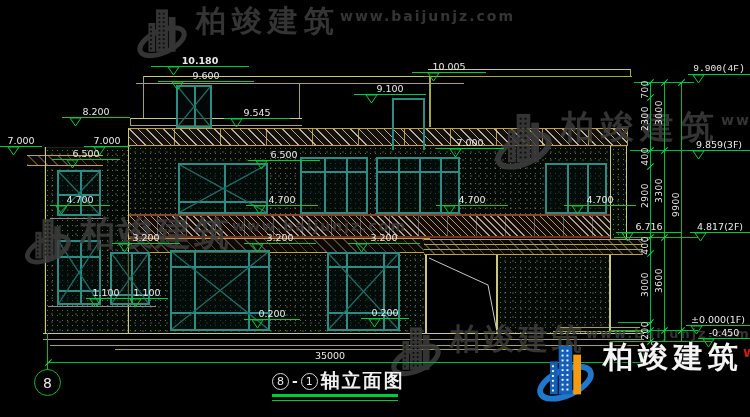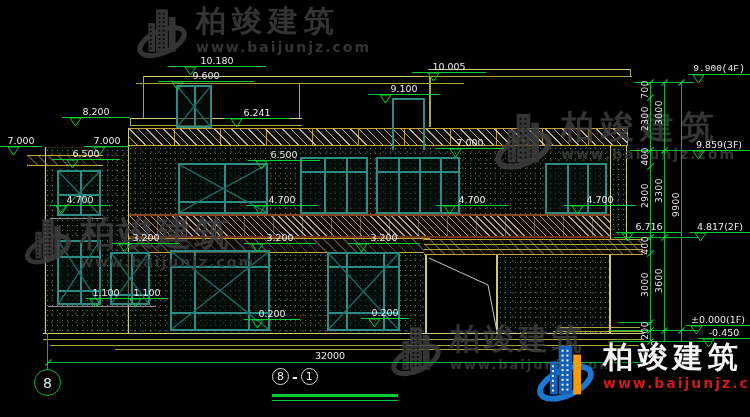--- a/index.html
+++ b/index.html
@@ -33,21 +33,21 @@
   .xsvg{position:absolute;left:0;top:0;}
   .lm{position:absolute;z-index:6;}
   .lm-t{display:block;font-size:9.5px;color:#eaeaea;text-align:center;line-height:11px;white-space:nowrap;}
   .lm-l{position:absolute;left:0;top:11px;height:1px;background:#00cc33;width:100%;}
   .lm-s{position:absolute;top:12px;}
   .vd{position:absolute;writing-mode:vertical-rl;transform:rotate(180deg);font-size:9px;
       color:#eaeaea;z-index:6;letter-spacing:.5px;white-space:nowrap;}
   .tick{position:absolute;width:9px;height:1px;background:#00e04a;transform:rotate(-45deg);z-index:5;}
   .wm{position:absolute;display:flex;align-items:flex-start;gap:8px;z-index:4;opacity:.85;}
   .wm.color{z-index:7;opacity:1;}
-  .wm-txt{display:flex;flex-direction:column;}
+  .wm-txt{display:flex;flex-direction:row;}
   .wm-brand{font-weight:bold;color:#3e3e3e;line-height:1.02;white-space:nowrap;}
   .wm-url{font-weight:bold;color:#3e3e3e;letter-spacing:2px;white-space:nowrap;margin-top:2px;}
   .wm.color .wm-brand{color:#f4f4f4;text-shadow:1px 1px 2px #000,0 0 3px #000;}
   .wm.color .wm-url{color:#cc1a1a;}
   #title{position:absolute;left:272px;top:368px;z-index:6;color:#f0f0f0;display:flex;align-items:center;gap:3px;}
   .tc{display:inline-flex;width:17px;height:17px;border:1.5px solid #d8d8d8;border-radius:50%;
       align-items:center;justify-content:center;font-size:11px;box-sizing:border-box;color:#eee;}
   .tdash{font-size:14px;font-weight:bold;}
   #title .tname{font-size:19px;font-weight:bold;letter-spacing:2px;}
   #tline1{position:absolute;left:272px;top:394px;width:126px;height:3px;background:#00cc33;z-index:6;}
@@ -208,57 +208,57 @@
       <div class="tick" style="left: 646px; top: 330px;"></div>
       <div class="tick" style="left: 646px; top: 341px;"></div>
       <div class="tick" style="left: 660px; top: 82px;"></div>
       <div class="tick" style="left: 660px; top: 150px;"></div>
       <div class="tick" style="left: 660px; top: 237px;"></div>
       <div class="tick" style="left: 660px; top: 330px;"></div>
       <div class="tick" style="left: 677px; top: 82px;"></div>
       <div class="tick" style="left: 677px; top: 330px;"></div>
       <div class="tick" style="left: 44px; top: 362px;"></div>
       <div class="tick" style="left: 639px; top: 362px;"></div>
-      <div class="lm" style="left: 168px; top: 55px; width: 98px; height: 22px;">
+      <div class="lm" style="left: 151px; top: 55px; width: 98px; height: 22px; font-weight: bold;">
         <span class="lm-t">10.180</span>
         <div class="lm-l"></div>
         <svg class="lm-s" style="left:16px" width="13" height="9">
           <path d="M1,0 L12,0 L6.5,8 Z" fill="none" stroke="#00cc33" stroke-width="1"></path>
         </svg>
       </div>
       <div class="lm" style="left: 158px; top: 70px; width: 96px; height: 22px;">
         <span class="lm-t">9.600</span>
         <div class="lm-l"></div>
         <svg class="lm-s" style="left:13px" width="13" height="9">
           <path d="M1,0 L12,0 L6.5,8 Z" fill="none" stroke="#00cc33" stroke-width="1"></path>
         </svg>
       </div>
       <div class="lm" style="left: 412px; top: 61px; width: 74px; height: 22px;">
         <span class="lm-t">10.005</span>
         <div class="lm-l"></div>
         <svg class="lm-s" style="left:15px" width="13" height="9">
           <path d="M1,0 L12,0 L6.5,8 Z" fill="none" stroke="#00cc33" stroke-width="1"></path>
         </svg>
       </div>
-      <div class="lm" style="left: 368px; top: 83px; width: 72px; height: 22px;">
+      <div class="lm" style="left: 354px; top: 83px; width: 72px; height: 22px;">
         <span class="lm-t">9.100</span>
         <div class="lm-l"></div>
         <svg class="lm-s" style="left:11px" width="13" height="9">
           <path d="M1,0 L12,0 L6.5,8 Z" fill="none" stroke="#00cc33" stroke-width="1"></path>
         </svg>
       </div>
       <div class="lm" style="left: 62px; top: 106px; width: 68px; height: 22px;">
         <span class="lm-t">8.200</span>
         <div class="lm-l"></div>
         <svg class="lm-s" style="left:7px" width="13" height="9">
           <path d="M1,0 L12,0 L6.5,8 Z" fill="none" stroke="#00cc33" stroke-width="1"></path>
         </svg>
       </div>
       <div class="lm" style="left: 224px; top: 107px; width: 66px; height: 22px;">
-        <span class="lm-t">6.241</span>
+        <span class="lm-t">9.545</span>
         <div class="lm-l"></div>
         <svg class="lm-s" style="left:6px" width="13" height="9">
           <path d="M1,0 L12,0 L6.5,8 Z" fill="none" stroke="#00cc33" stroke-width="1"></path>
         </svg>
       </div>
       <div class="lm" style="left: 0px; top: 135px; width: 42px; height: 22px;">
         <span class="lm-t">7.000</span>
         <div class="lm-l"></div>
         <svg class="lm-s" style="left:7px" width="13" height="9">
           <path d="M1,0 L12,0 L6.5,8 Z" fill="none" stroke="#00cc33" stroke-width="1"></path>
@@ -600,22 +600,23 @@
         </svg>
         <span class="wm-txt">
           <span class="wm-brand" style="font-size:30px;letter-spacing:5px">柏竣建筑</span>
           <span class="wm-url" style="font-size:14px">www.baijunjz.com</span>
         </span>
       </div>
     </div>
 
   <div id="axis8">8</div>
 
-  <div id="dim22000">32000</div>
+  <div id="dim22000">35000</div>
 
   <div id="title">
     <span class="tc">8</span>
     <span class="tdash">-</span>
     <span class="tc">1</span>
+    <span class="tname">轴立面图</span>
   </div>
   <div id="tline1"></div>
   <div id="tline2"></div>
 </div>
 
 </body></html>

